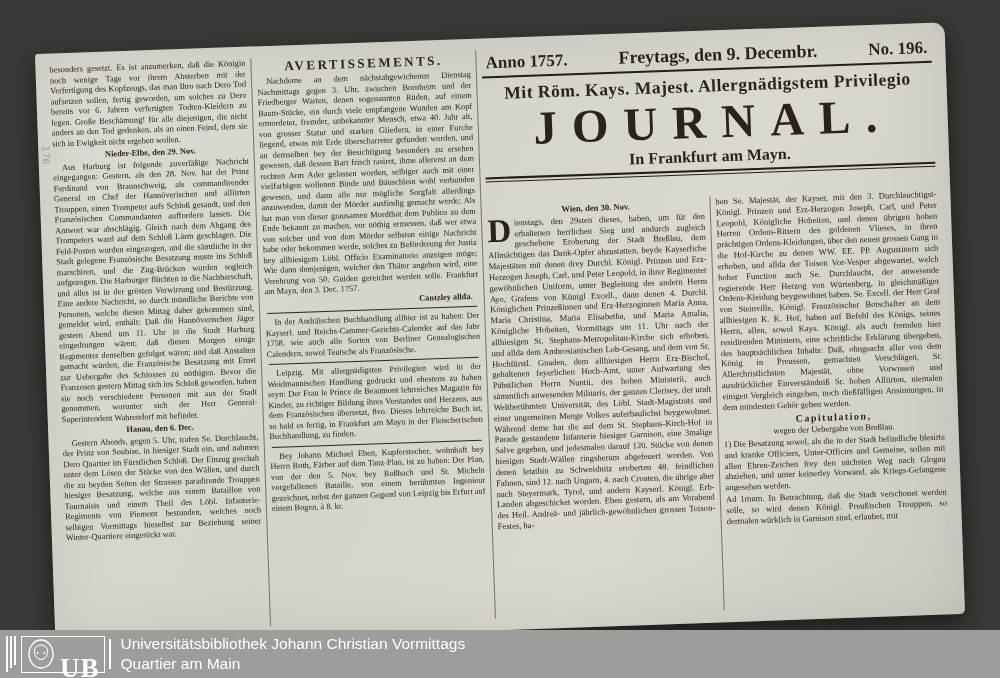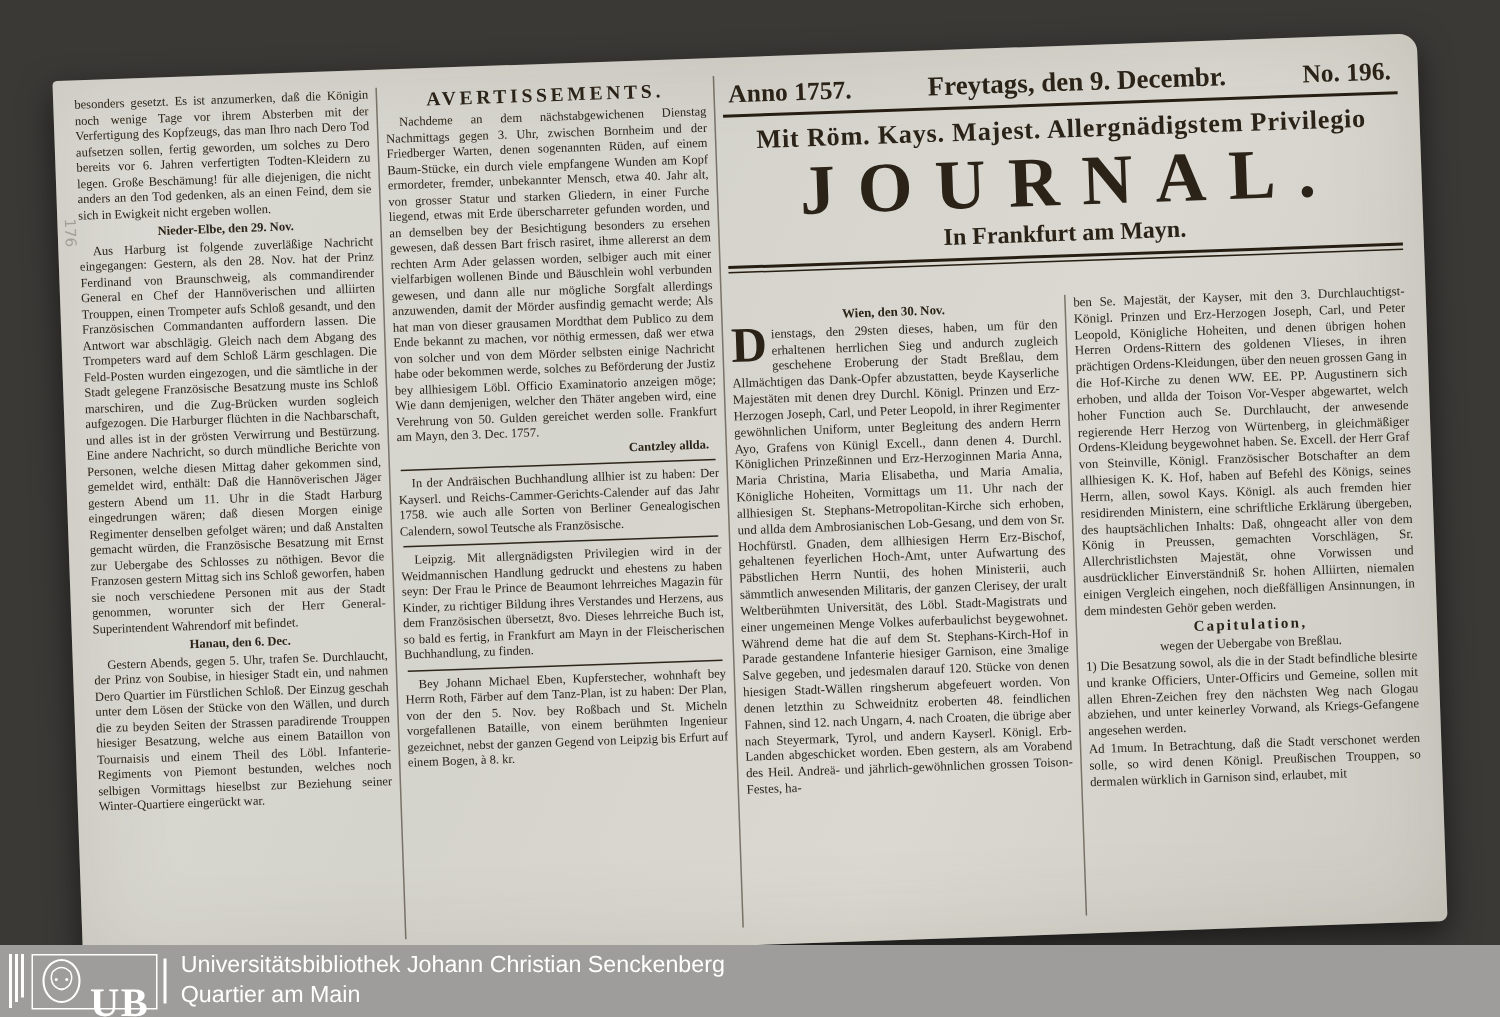--- a/index.html
+++ b/index.html
@@ -151,16 +151,16 @@
         <path d="M11 10 q6 -6 12 0 q2 5 -1 9 q-5 5 -10 0 q-3 -4 -1 -9" fill="none" stroke="#ffffff" stroke-width="1"></path>
         <circle cx="13.5" cy="15" r="1" fill="#ffffff"></circle>
         <circle cx="20.5" cy="15" r="1" fill="#ffffff"></circle>
         <path d="M15 21 q2 1.5 4 0" fill="none" stroke="#ffffff" stroke-width="1"></path>
       </svg>
       <span class="ub-text">UB</span>
     </div>
     <div class="logo-bar"></div>
   </div>
   <div class="footer-text">
-    <div>Universitätsbibliothek Johann Christian Senckenberg</div>
+    <div>Universitätsbibliothek Johann Christian Vormittags</div>
     <div>Quartier am Main</div>
   </div>
 </div>
 
 </body></html>

